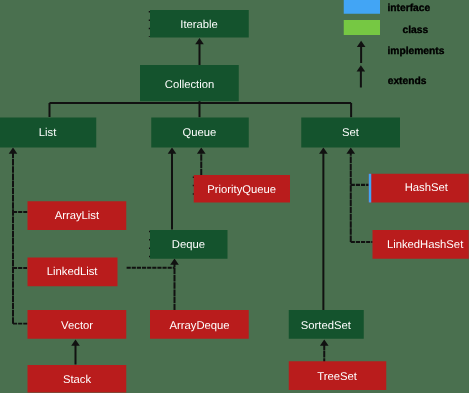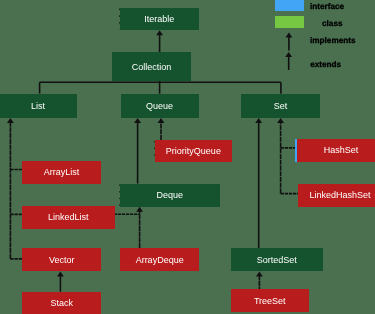--- a/index.html
+++ b/index.html
@@ -80,36 +80,36 @@
     </div>
     <div class="node class" style="left: 154.7px; top: 140.1px; width: 77.4px; height: 22px;">
       <span>PriorityQueue</span>
     </div>
     <div class="node class" style="left: 295px; top: 138.5px; width: 92px; height: 23.3px;">
       <span>HashSet</span>
     </div>
     <div class="node class" style="left: 22px; top: 160.9px; width: 79px; height: 22.9px;">
       <span>ArrayList</span>
     </div>
-    <div class="node interface" style="left: 119.7px; top: 183.5px; width: 100px; height: 23.3px;">
+    <div class="node interface" style="left: 119.7px; top: 183.5px; width: 62px; height: 23.3px;">
       <span>Deque</span>
     </div>
     <div class="node class" style="left: 298.1px; top: 183.8px; width: 84px; height: 23.1px;">
       <span>LinkedHashSet</span>
     </div>
-    <div class="node class" style="left: 21.7px; top: 205.7px; width: 93px; height: 23.2px;">
+    <div class="node class" style="left: 21.7px; top: 205.7px; width: 72px; height: 23.2px;">
       <span>LinkedList</span>
     </div>
     <div class="node class" style="left: 22px; top: 247.6px; width: 79.3px; height: 23.9px;">
       <span>Vector</span>
     </div>
     <div class="node class" style="left: 120.4px; top: 248.2px; width: 78.5px; height: 23.3px;">
       <span>ArrayDeque</span>
     </div>
-    <div class="node interface" style="left: 230.7px; top: 247.9px; width: 92px; height: 23.6px;">
+    <div class="node interface" style="left: 230.7px; top: 247.9px; width: 60px; height: 23.6px;">
       <span>SortedSet</span>
     </div>
     <div class="node class" style="left: 22px; top: 291.6px; width: 79.3px; height: 23px;">
       <span>Stack</span>
     </div>
     <div class="node class" style="left: 230.7px; top: 289px; width: 78.1px; height: 23px;">
       <span>TreeSet</span>
     </div>
     <div style="position: absolute; left: 295px; top: 138.5px; width: 1.5px; height: 23.3px; background: rgb(66, 165, 245); z-index: 4;"></div>
     <div class="legend-swatch" style="left: 274.8px; top: -1px; width: 29.2px; height: 12px; background: rgb(66, 165, 245);"></div>

